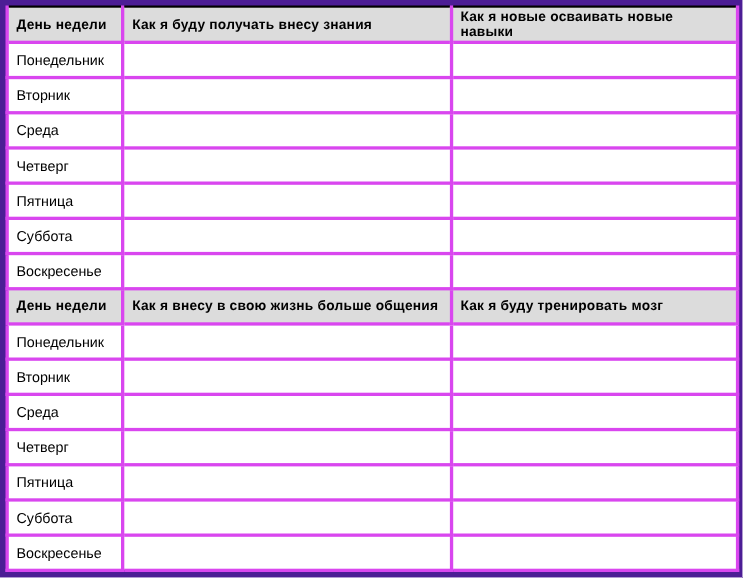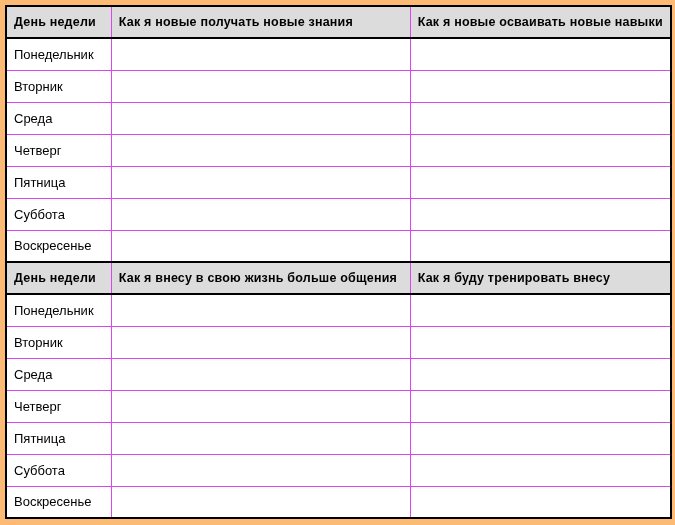--- a/index.html
+++ b/index.html
@@ -12,36 +12,36 @@
     height: 525px;
     font-family: "Liberation Sans", "DejaVu Sans", sans-serif;
     color: #000000;
     overflow: hidden;
   }
 
   #page {
     position: relative;
     width: 675px;
     height: 525px;
-    background: #fdba74;
+    background: #4c1d95;
   }
 
   .planner {
     position: absolute;
     left: 5px;
     top: 5px;
     width: 667px;
     border-collapse: collapse;
     table-layout: fixed;
     border: 2px solid #000000;
   }
 
   .planner td,
   .planner th {
-    border: 1px solid #d946ef;
+    border: 3px solid #d946ef;
     padding: 0 7px;
     height: 32px;
     box-sizing: border-box;
     vertical-align: middle;
     text-align: left;
     font-weight: normal;
     font-size: 13px;
     background: #ffffff;
   }
 
@@ -82,21 +82,21 @@
   <table class="planner">
     <colgroup>
       <col class="col-day">
       <col class="col-mid">
       <col class="col-right">
     </colgroup>
     <tbody>
 
       <tr class="header-row first">
         <th>День недели</th>
-        <th>Как я новые получать новые знания</th>
+        <th>Как я буду получать внесу знания</th>
         <th>Как я новые осваивать новые навыки</th>
       </tr>
 
       <tr>
         <td class="day-cell">Понедельник</td>
         <td class="entry-cell"></td>
         <td class="entry-cell"></td>
       </tr>
       <tr>
         <td class="day-cell">Вторник</td>
@@ -125,21 +125,21 @@
       </tr>
       <tr>
         <td class="day-cell">Воскресенье</td>
         <td class="entry-cell"></td>
         <td class="entry-cell"></td>
       </tr>
 
       <tr class="header-row">
         <th>День недели</th>
         <th>Как я внесу в свою жизнь больше общения</th>
-        <th>Как я буду тренировать внесу</th>
+        <th>Как я буду тренировать мозг</th>
       </tr>
 
       <tr>
         <td class="day-cell">Понедельник</td>
         <td class="entry-cell"></td>
         <td class="entry-cell"></td>
       </tr>
       <tr>
         <td class="day-cell">Вторник</td>
         <td class="entry-cell"></td>

